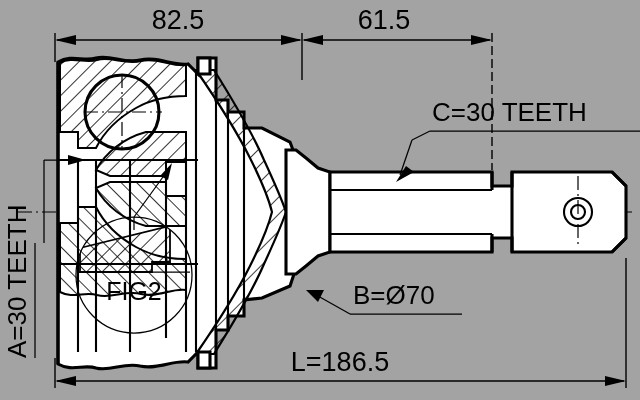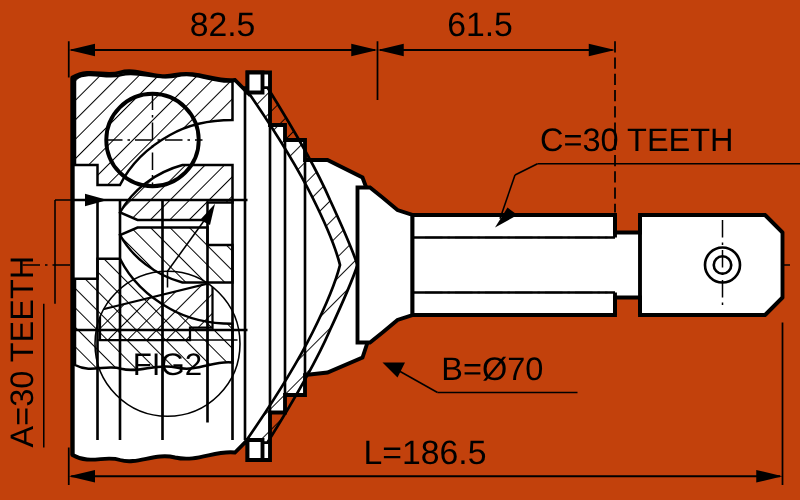--- a/index.html
+++ b/index.html
@@ -4,21 +4,21 @@
 <style>
   html, body {
     margin: 0;
     padding: 0;
     background: #ffffff;
   }
   #root {
     position: relative;
     width: 640px;
     height: 400px;
-    background: #c2410c;
+    background: #a3a3a3;
     font-family: "Liberation Sans", sans-serif;
     overflow: hidden;
   }
   svg.sheet {
     position: absolute;
     left: 0;
     top: 0;
     width: 640px;
     height: 400px;
     display: block;

